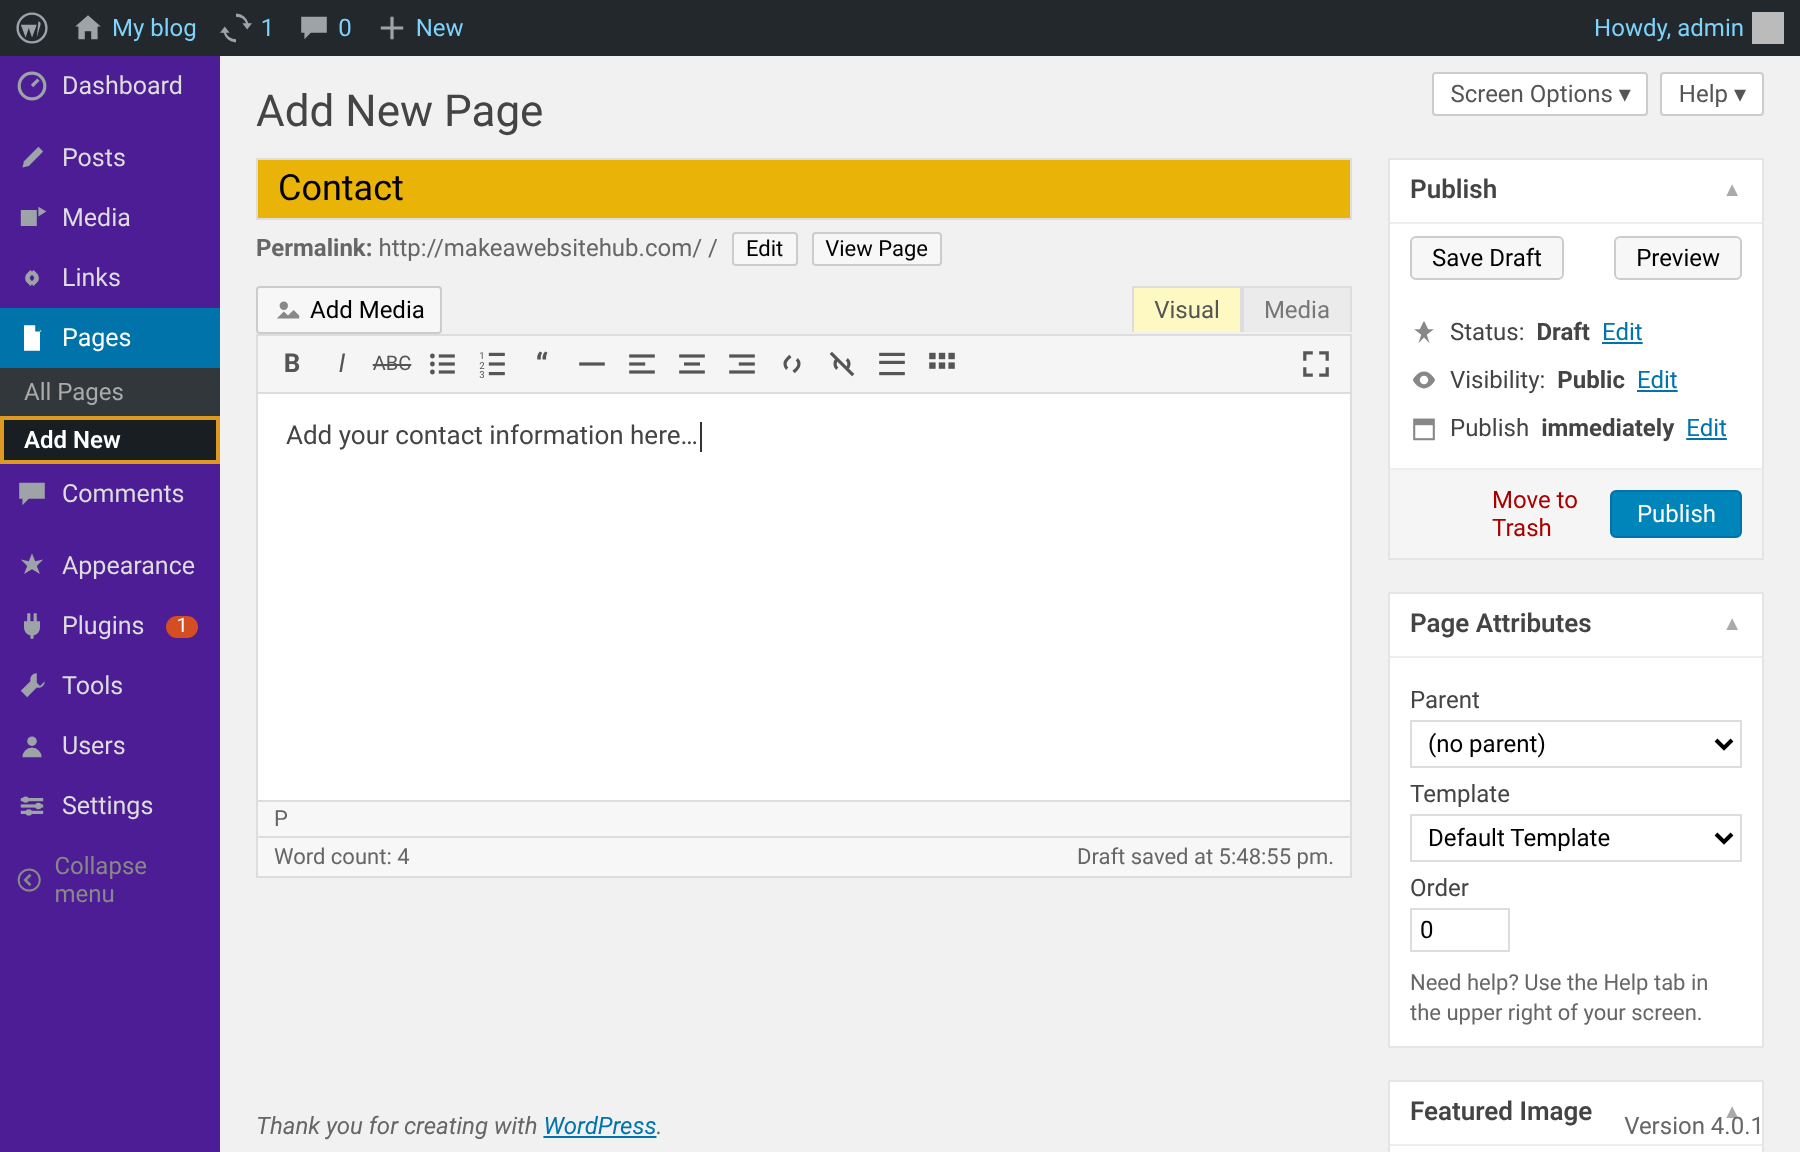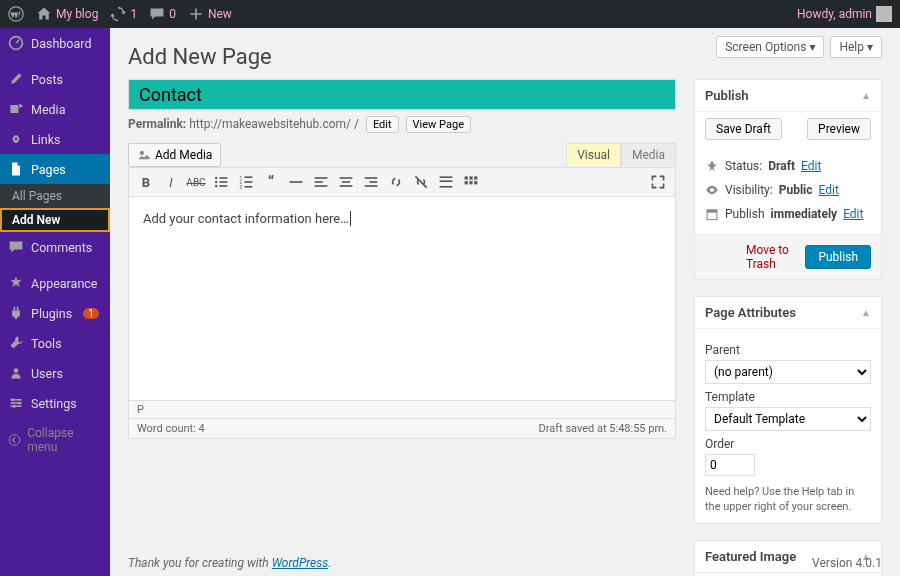--- a/index.html
+++ b/index.html
@@ -1,19 +1,19 @@
 <!DOCTYPE html>
 <html><head>
 <meta charset="utf-8">
 <style>
 * { margin: 0; padding: 0; box-sizing: border-box; font-family: -apple-system, BlinkMacSystemFont, "Segoe UI", Roboto, sans-serif; }
 body { width: 900px; height: 576px; overflow: hidden; background: #f1f1f1; font-size: 13px; color: #444; }
 
 
-.wp-toolbar { height: 28px; background: #23282d; color: #f9a8d4; display: flex; align-items: center; justify-content: space-between; padding: 0 8px; font-size: 12px; }
+.wp-toolbar { height: 28px; background: #23282d; color: #7dd3fc; display: flex; align-items: center; justify-content: space-between; padding: 0 8px; font-size: 12px; }
 .tb-left, .tb-right { display: flex; align-items: center; gap: 12px; }
 .tb-item { display: flex; align-items: center; gap: 4px; cursor: pointer; }
 .tb-item svg { width: 16px; height: 16px; fill: #9ea3a8; }
 .avatar { width: 16px; height: 16px; background: #bbb; }
 
 
 .admin-sidebar { position: absolute; top: 28px; left: 0; width: 110px; bottom: 0; background: #4c1d95; color: #eee; }
 .menu-item { display: flex; align-items: center; gap: 7px; padding: 7px 8px; cursor: pointer; font-size: 12.5px; color: #ddd; }
 .menu-item.current { background: #0073aa; color: #fff; position: relative; }
 .menu-item.current::after { content: ''; position: absolute; right: -8px; top: 50%; transform: translateY(-50%); border: 8px solid transparent; border-left-color: #0073aa; }
@@ -29,21 +29,21 @@
 
 .main { position: absolute; top: 28px; left: 110px; right: 0; bottom: 0; padding: 10px 18px; overflow: hidden; }
 .top-actions { position: absolute; top: 8px; right: 18px; display: flex; gap: 6px; }
 .btn-outline { background: #fff; border: 1px solid #ccc; padding: 3px 8px; font-size: 12px; color: #555; cursor: pointer; border-radius: 2px; }
 h1.page-title { font-size: 22px; font-weight: 400; margin: 6px 0 10px; }
 
 .cols { display: flex; gap: 18px; }
 .col-main { flex: 1; min-width: 0; }
 .col-side { width: 188px; }
 
-.title-input { width: 100%; font-size: 18px; padding: 4px 10px; border: 1px solid #ddd; background: #14b8a6; }
+.title-input { width: 100%; font-size: 18px; padding: 4px 10px; border: 1px solid #ddd; background: #eab308; }
 .permalink { font-size: 12px; color: #666; margin: 6px 0 10px; }
 .permalink .btn-small { border: 1px solid #ccc; background: #f7f7f7; padding: 1px 6px; font-size: 11px; margin-left: 4px; cursor: pointer; border-radius: 2px; }
 
 .media-btn { border: 1px solid #ccc; background: #f7f7f7; padding: 4px 8px; font-size: 12px; cursor: pointer; border-radius: 2px; display: inline-flex; align-items: center; gap: 4px; }
 .editor-tabs { float: right; display: flex; }
 .editor-tabs .tab { border: 1px solid #ddd; border-bottom: none; padding: 4px 10px; font-size: 12px; background: #ebebeb; cursor: pointer; color: #777; }
 .editor-tabs .tab.active { background: #fef9c3; color: #555; }
 .media-row { overflow: hidden; margin-bottom: 0; }
 
 .toolbar { border: 1px solid #ddd; background: #f5f5f5; padding: 3px 6px; display: flex; align-items: center; gap: 3px; }

